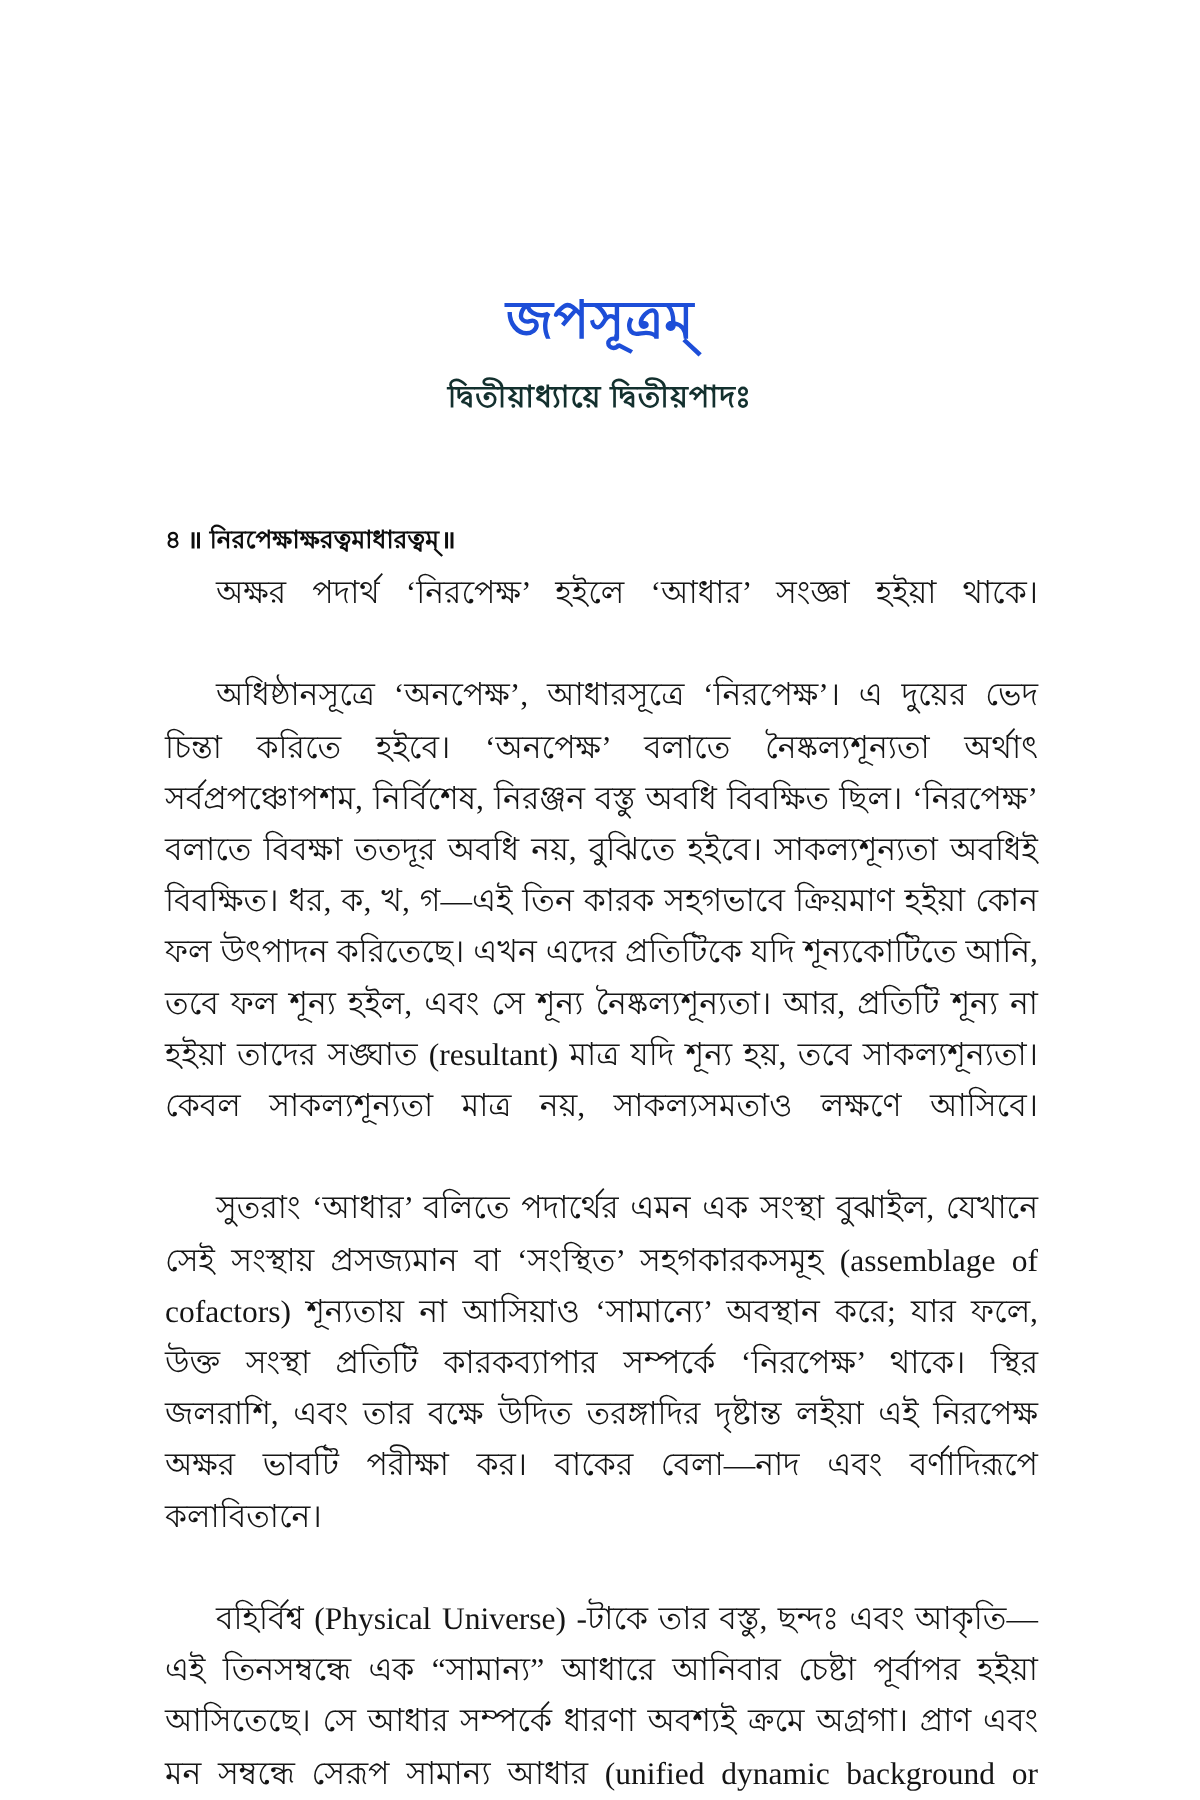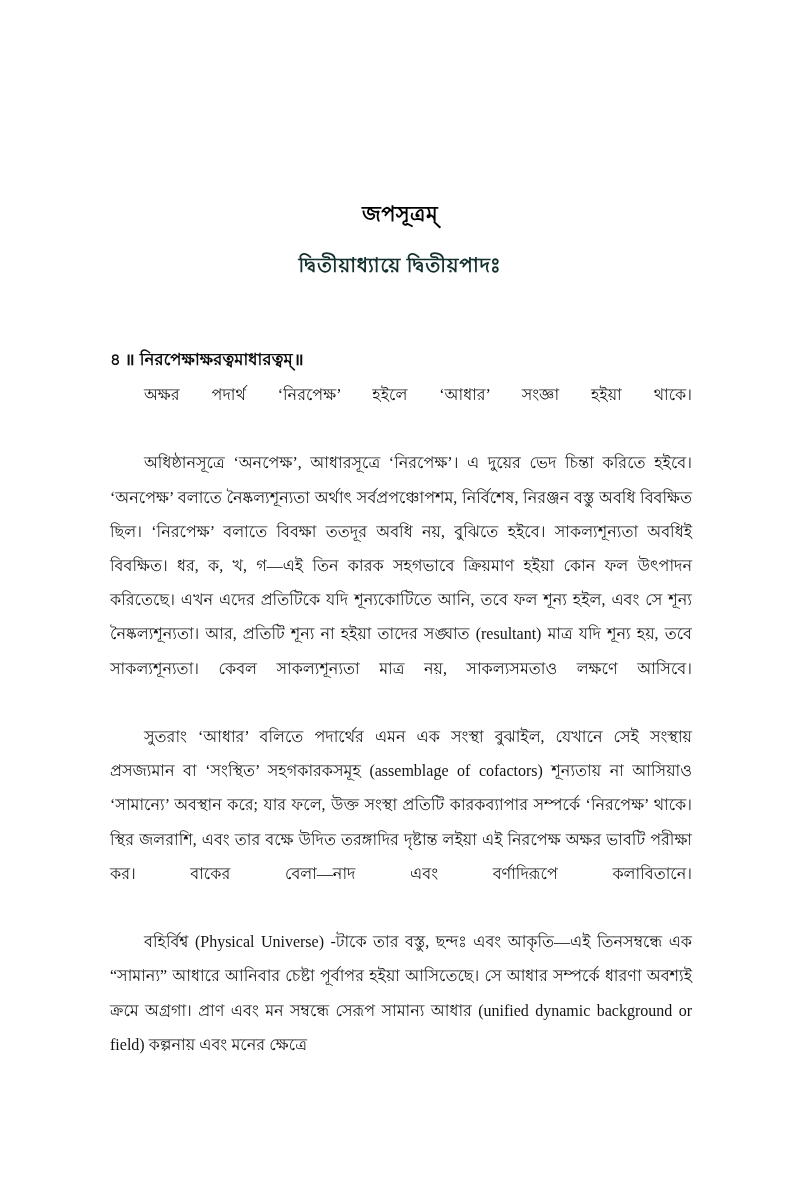--- a/index.html
+++ b/index.html
@@ -20,24 +20,24 @@
 
   
   .header {
     position: absolute;
     left: 110px;
     top: 196px;
     width: 580px;
     text-align: center;
   }
   .doc-title {
-    font-size: 21px;
+    font-size: 35px;
     line-height: 36px;
     font-weight: 700;
-    color: #000000;
+    color: #1d4ed8;
     letter-spacing: 0.4px;
     margin: 0;
   }
   .doc-subtitle {
     font-size: 20px;
     line-height: 34px;
     font-weight: 700;
     color: #13302e;
     letter-spacing: 0.8px;
     margin: 16px 0 0 0;
@@ -70,21 +70,21 @@
   }
   .sutra-text {
     font-weight: 700;
     margin-right: 1px;
   }
   .sutra-danda-end {
     font-weight: 700;
   }
 
   p.para {
-    font-size: 16px;
+    font-size: 21px;
     line-height: 34.2px;
     margin: 0;
     text-align: justify;
     text-justify: inter-word;
     text-indent: 34px;
     color: #151515;
     word-spacing: 0.2px;
   }
   
   p.para:after {

